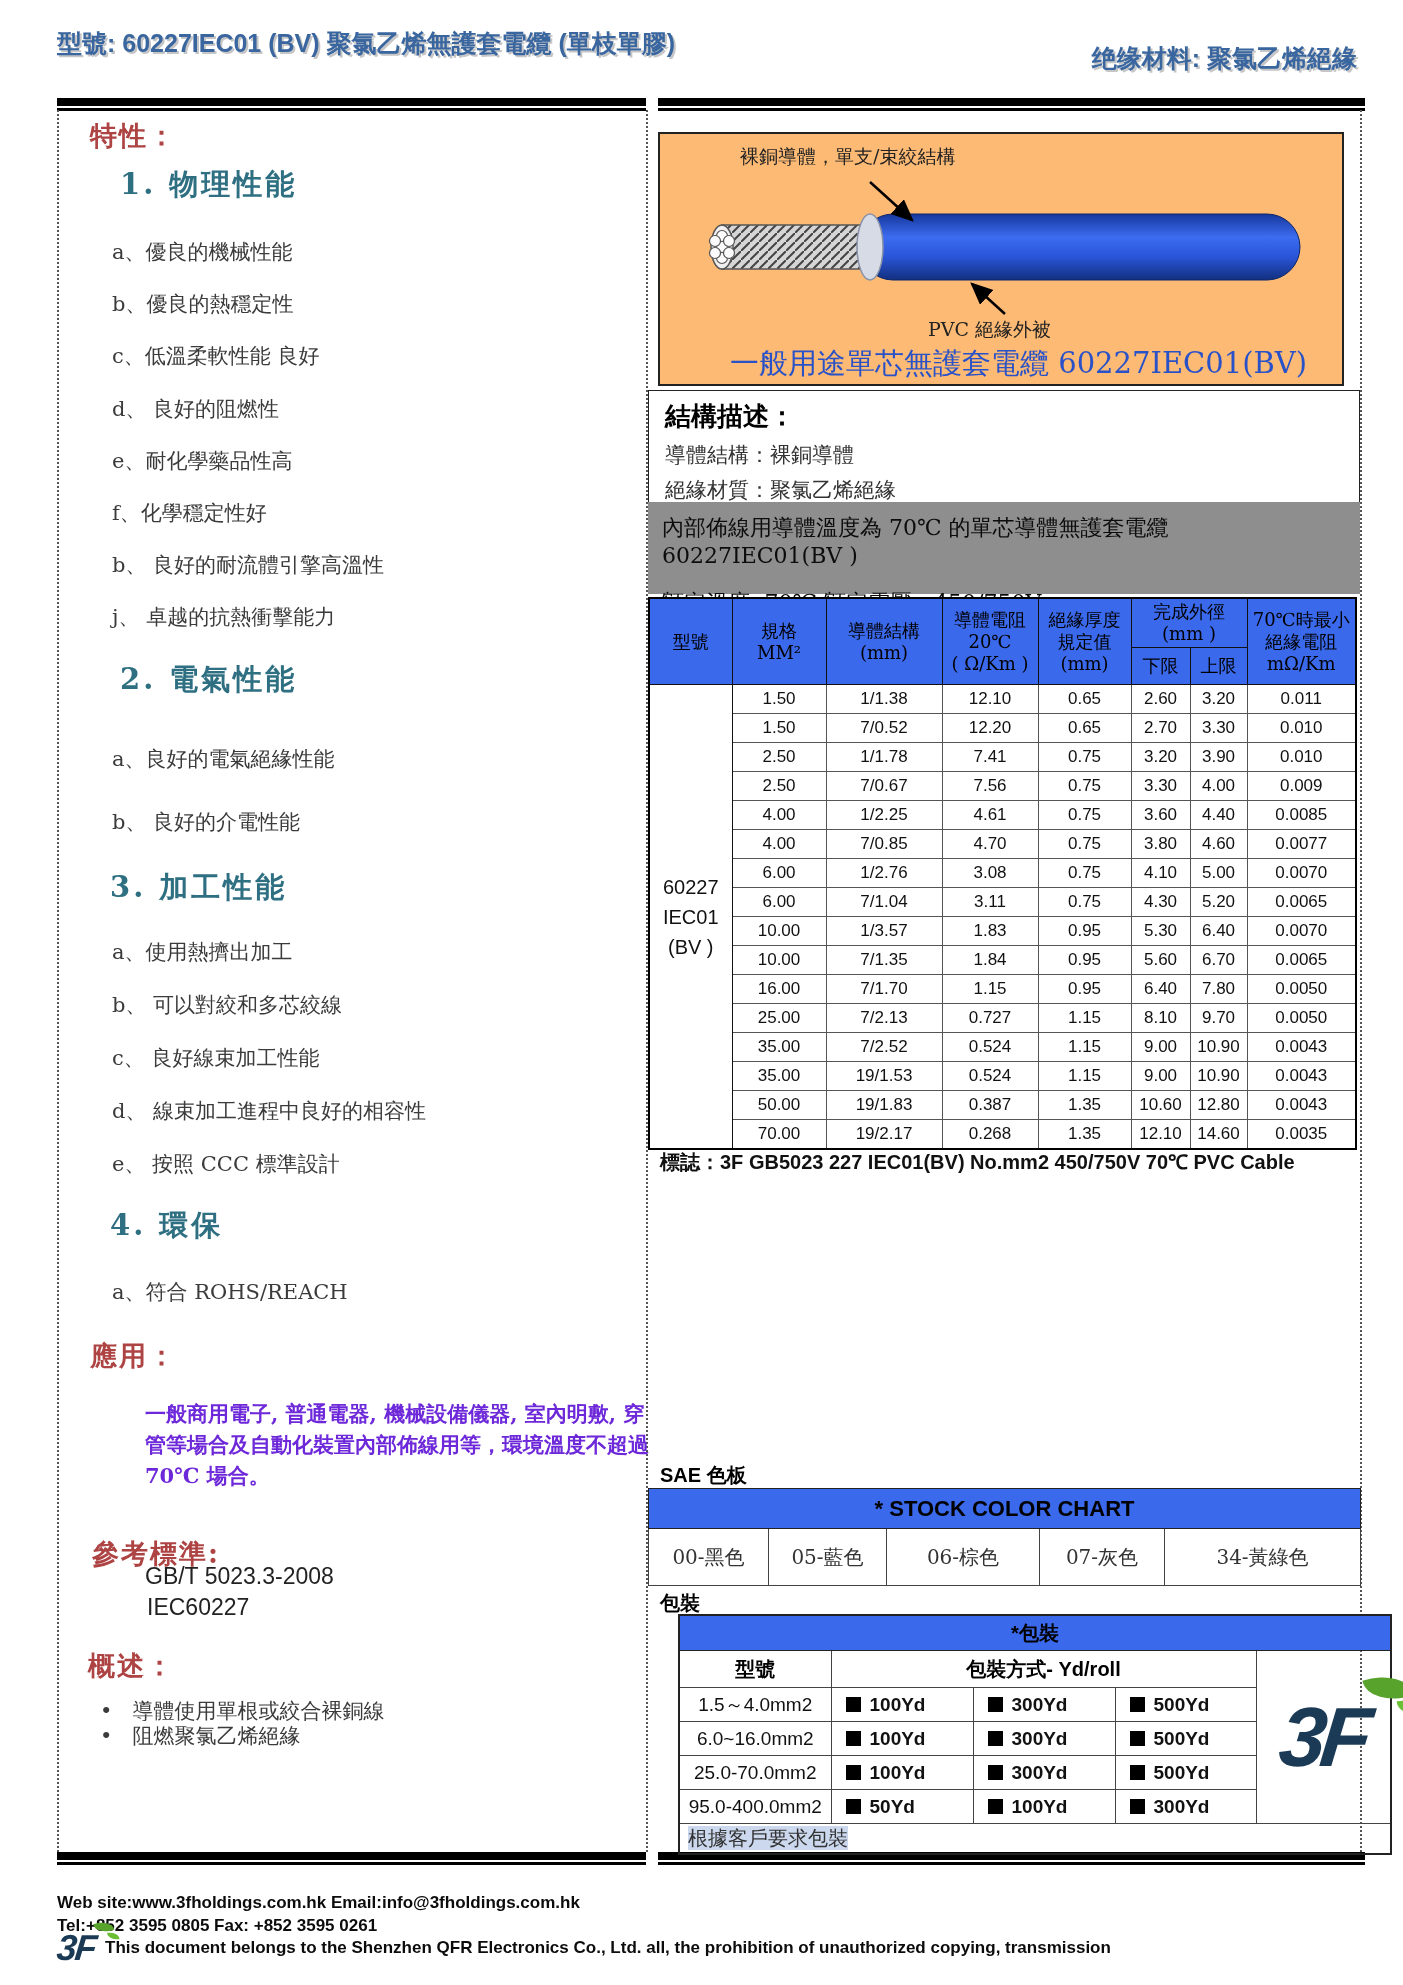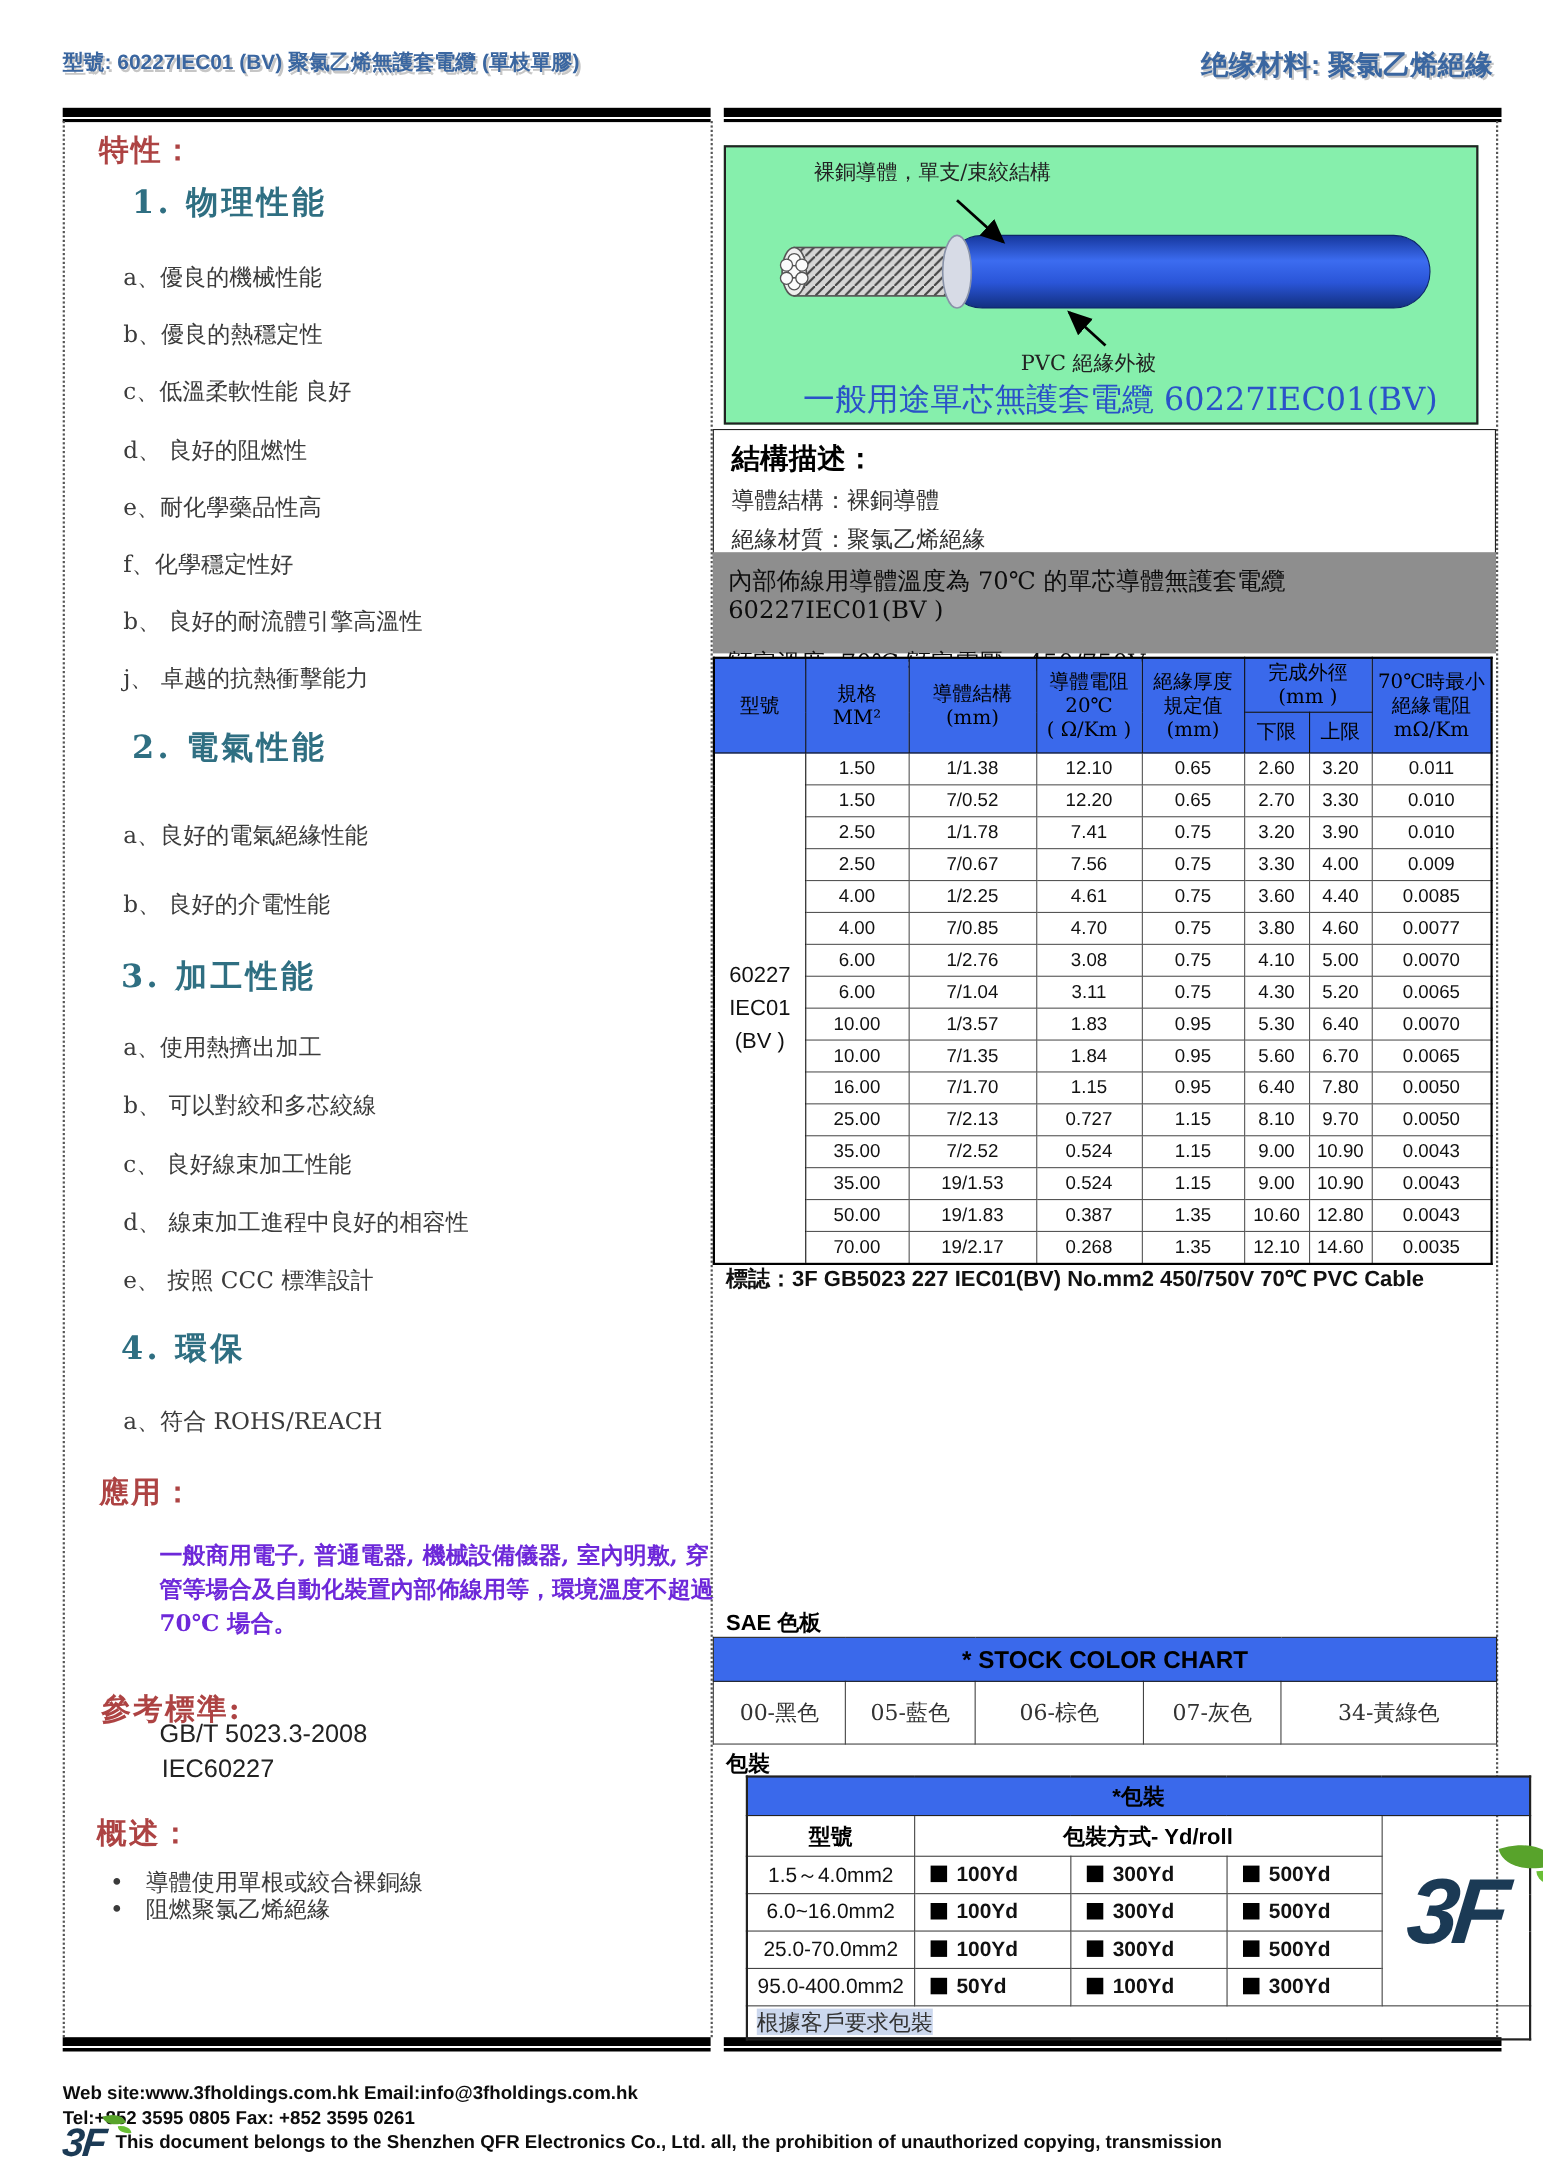--- a/index.html
+++ b/index.html
@@ -2,38 +2,38 @@
 <html><head>
 <meta charset="utf-8">
 <style>
   html,body{margin:0;padding:0;background:#fff;}
   .page{position:relative;width:1403px;height:1985px;background:#fff;overflow:hidden;
         font-family:"DejaVu Serif",serif;color:#222;}
 
   
   .hdr{position:absolute;font-family:"Liberation Sans",sans-serif;font-weight:bold;
        color:#3a66a0;text-shadow:2px 2px 0 #c6c6c6;}
-  .hdr-left{left:57px;top:44px;font-size:19px;}
+  .hdr-left{left:57px;top:27px;font-size:25px;}
   .hdr-right{right:46px;top:42px;font-size:25px;}
 
   
   .bar{position:absolute;height:13px;
        background:linear-gradient(#000 0 8px,#fff 8px 10px,#000 10px 13px);}
   .vline{position:absolute;top:110px;height:1742px;width:0;border-left:2px dotted #555;}
 
   
   .red-h{position:absolute;font-size:27px;font-weight:bold;color:#ad4343;letter-spacing:2px;}
   .teal-h{position:absolute;font-size:29px;font-weight:bold;color:#2f6f82;letter-spacing:3px;}
   .item{position:absolute;font-size:21px;color:#3b3b3b;white-space:nowrap;}
   .apptext{position:absolute;font-size:21px;color:#6d28d9;line-height:31px;width:520px;font-weight:bold;}
   .refitem{position:absolute;font-size:23px;color:#222;font-family:"Liberation Sans",sans-serif;}
   .bullet{position:absolute;font-size:21px;color:#3b3b3b;}
 
   
-  .diagram{position:absolute;left:658px;top:132px;width:682px;height:250px;border:2px solid #222;background:#86efac;}
+  .diagram{position:absolute;left:658px;top:132px;width:682px;height:250px;border:2px solid #222;background:#fdba74;}
   .diagram .cond-label{position:absolute;left:80px;top:10px;font-size:19px;color:#222;}
   .diagram .pvc-label{position:absolute;left:268px;top:183px;font-size:19px;color:#222;}
   .diagram .caption{position:absolute;left:70px;top:210px;font-size:29px;color:#2a52c8;white-space:nowrap;}
   .diagram svg{position:absolute;left:0;top:0;}
 
   
   .structbox{position:absolute;left:648px;top:390px;width:712px;height:118px;border:1px solid #222;
              box-sizing:border-box;padding:8px 16px;}
   .structbox .sb-title{font-size:26px;font-weight:bold;font-family:"Liberation Sans",sans-serif;color:#000;}
   .structbox .sb-line{font-size:21px;color:#333;margin-top:7px;}

